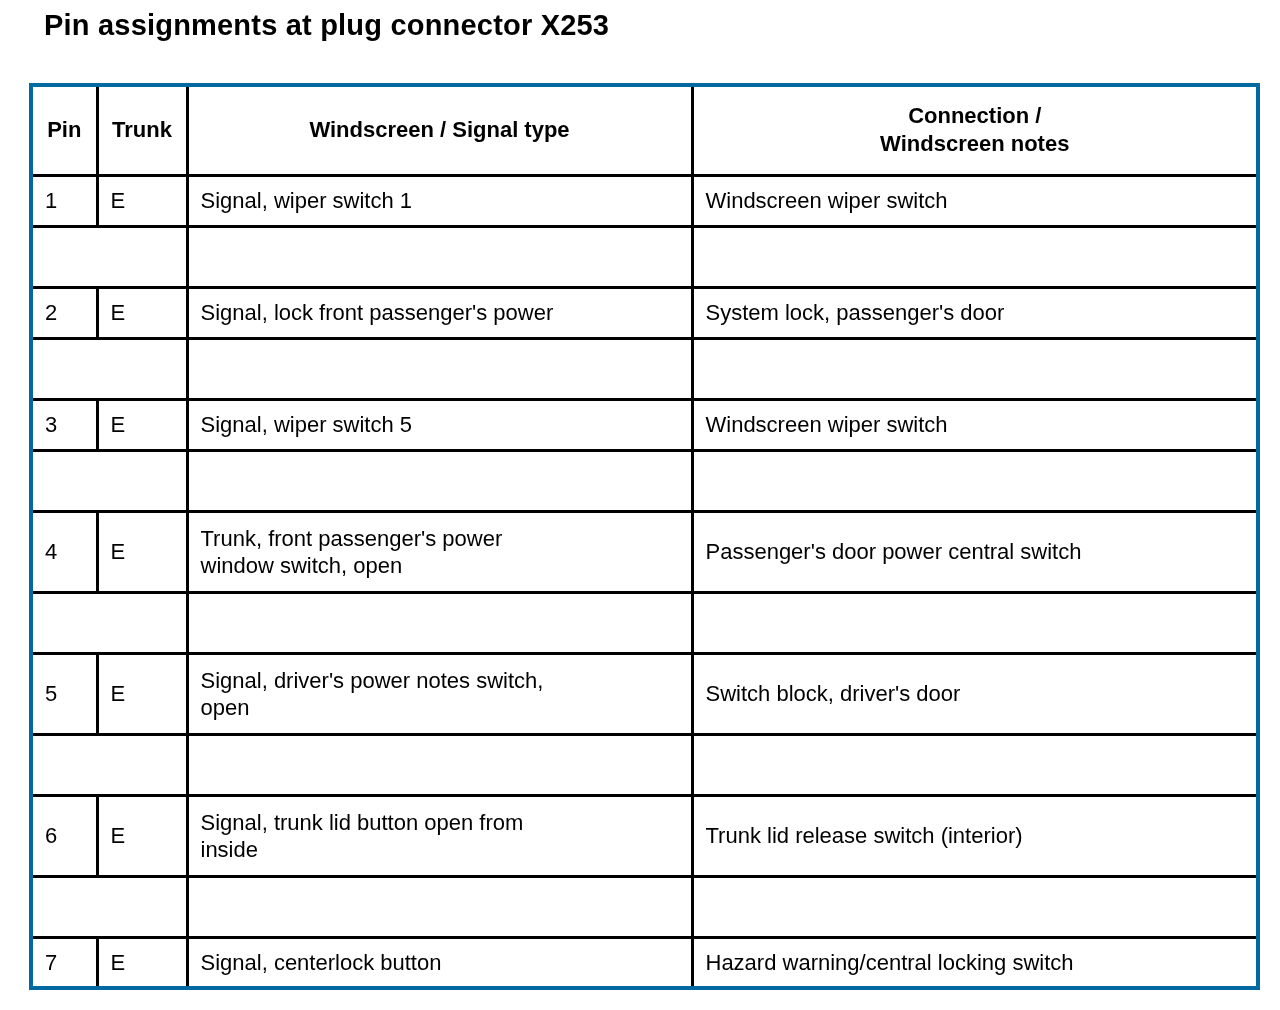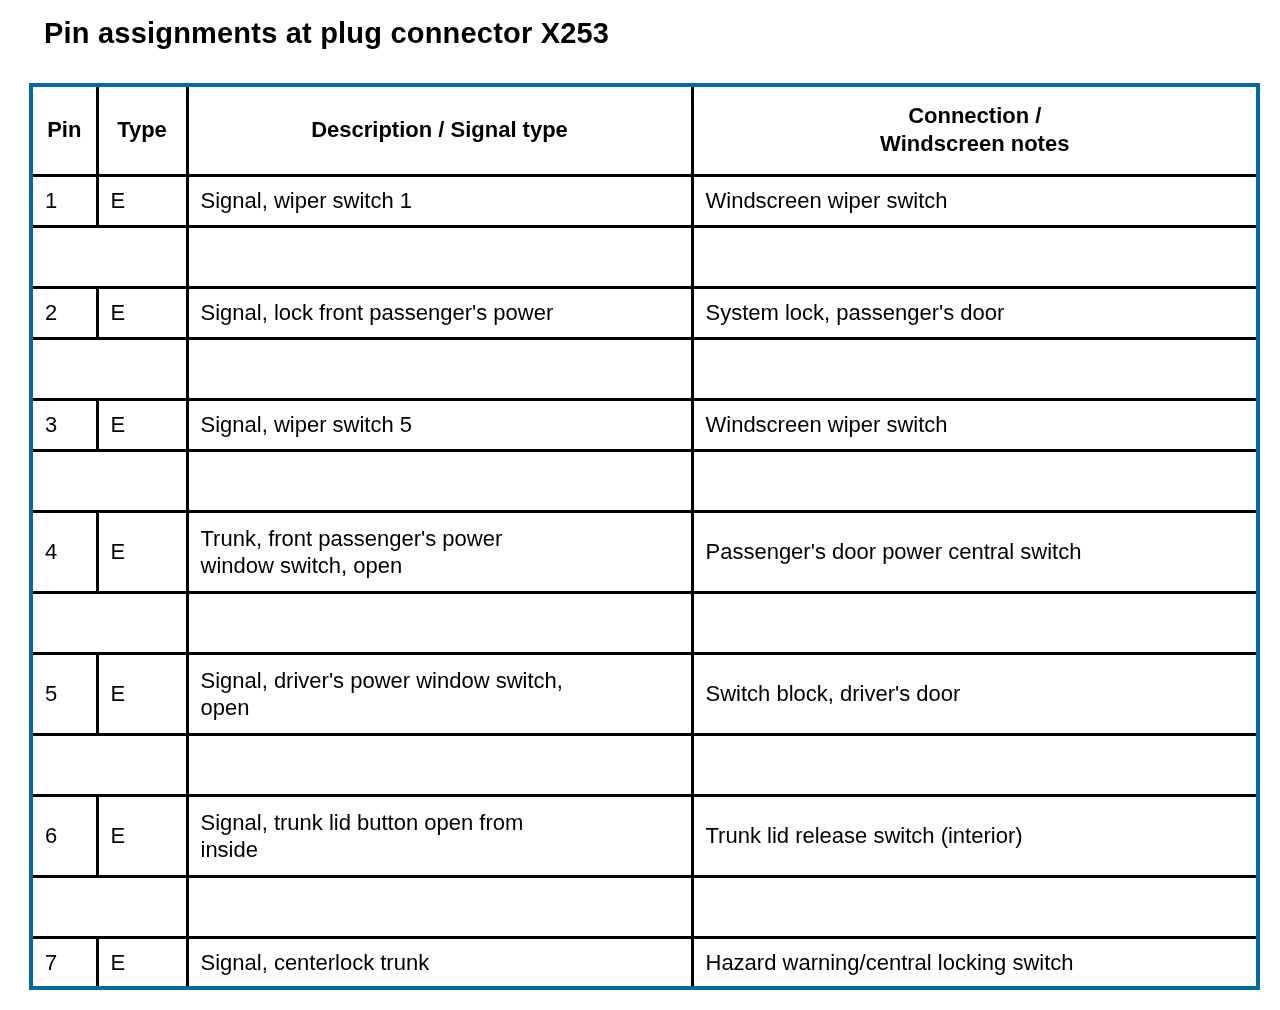--- a/index.html
+++ b/index.html
@@ -4,21 +4,21 @@
 <style>
   * { margin: 0; padding: 0; box-sizing: border-box; }
   html, body {
     width: 1280px; height: 1010px;
     background: #ffffff;
     color: #000000;
     font-family: "Liberation Sans", "DejaVu Sans", sans-serif;
   }
   .page { position: relative; width: 1280px; height: 1010px; background: #fff; }
   .title {
-    position: absolute; left: 44px; top: 18px;
+    position: absolute; left: 44px; top: 10px;
     font-size: 29px; font-weight: bold; line-height: 1.1;
     letter-spacing: 0.2px;
     white-space: nowrap;
   }
   table.pin-table {
     position: absolute; left: 29px; top: 83px;
     width: 1227px;
     border-collapse: collapse;
     table-layout: fixed;
     border: 4px solid #0369a1;
@@ -58,22 +58,22 @@
     <colgroup>
       <col style="width:66px">
       <col style="width:90px">
       <col style="width:505px">
       <col style="width:566px">
     </colgroup>
 
     <tbody>
         <tr class="header-row">
       <th>Pin</th>
-      <th>Type</th>
-      <th>Description / Signal type</th>
+      <th>Trunk</th>
+      <th>Windscreen / Signal type</th>
       <th>Connection /
 Windscreen notes</th>
     </tr>
 
     <tr class="row-single">
       <td>1</td>
       <td>E</td>
       <td>Signal, wiper switch 1</td>
       <td>Windscreen wiper switch</td>
     </tr>
@@ -116,21 +116,21 @@
     </tr>
     <tr class="row-spacer">
       <td colspan="2"></td>
       <td></td>
       <td></td>
     </tr>
 
     <tr class="row-double">
       <td>5</td>
       <td>E</td>
-      <td>Signal, driver's power window switch,
+      <td>Signal, driver's power notes switch,
 open</td>
       <td>Switch block, driver's door</td>
     </tr>
     <tr class="row-spacer">
       <td colspan="2"></td>
       <td></td>
       <td></td>
     </tr>
 
     <tr class="row-double">
@@ -142,19 +142,19 @@
     </tr>
     <tr class="row-spacer">
       <td colspan="2"></td>
       <td></td>
       <td></td>
     </tr>
 
     <tr class="row-single">
       <td>7</td>
       <td>E</td>
-      <td>Signal, centerlock trunk</td>
+      <td>Signal, centerlock button</td>
       <td>Hazard warning/central locking switch</td>
     </tr>
   </tbody>
     </table>
 
 </div>
 
 </body></html>

